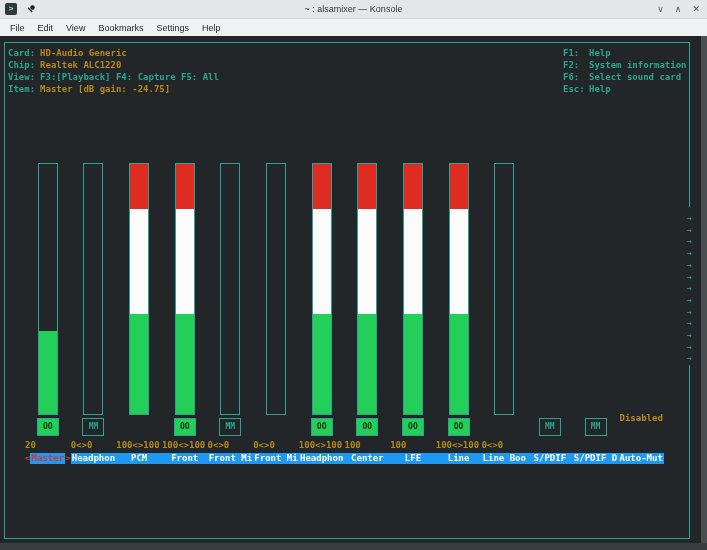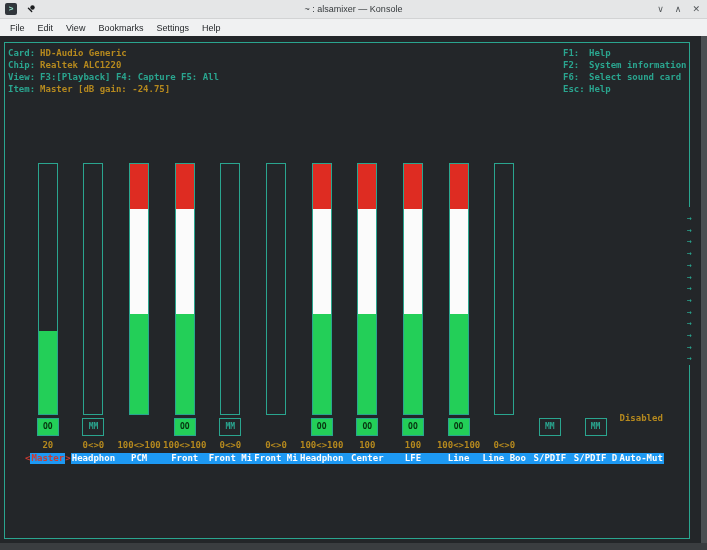--- a/index.html
+++ b/index.html
@@ -25,21 +25,21 @@
              border:1px solid var(--teal);box-sizing:border-box;}
   .tui-title{position:absolute;top:1px;left:0;right:14px;text-align:center;pointer-events:none;}
   .tui-title span{background:var(--bg);padding:0 6px;color:var(--orange);}
   .info{position:absolute;left:8px;top:11px;}
   .info-row .lbl{color:var(--teal);}
   .info-row .val{margin-left:5px;}
   .fkeys{position:absolute;left:563px;top:11px;color:var(--teal);}
   .fk-key{display:inline-block;width:26px;}
   
   .channels{position:absolute;left:25px;top:127px;display:flex;}
-  .col{width:45.65px;display:flex;flex-direction:column;align-items:center;position:relative;}
+  .col{width:45.65px;display:flex;flex-direction:column;position:relative;}
   .bar-area{height:252px;width:100%;display:flex;justify-content:center;position:relative;}
   .bar{width:18px;height:250px;border:1px solid var(--teal);position:relative;box-sizing:content-box;}
   .fill{position:absolute;left:0;width:100%;}
   .fill.g{background:var(--green);}
   .fill.w{background:#fbfbfb;}
   .fill.r{background:var(--red);}
   .enum-val{position:absolute;top:249px;width:100%;text-align:center;color:var(--orange);
             white-space:nowrap;}
   .switch-row{height:20px;margin-top:3px;display:flex;justify-content:center;width:100%;}
   .switch{width:22px;height:18px;border:1px solid var(--teal);box-sizing:border-box;

